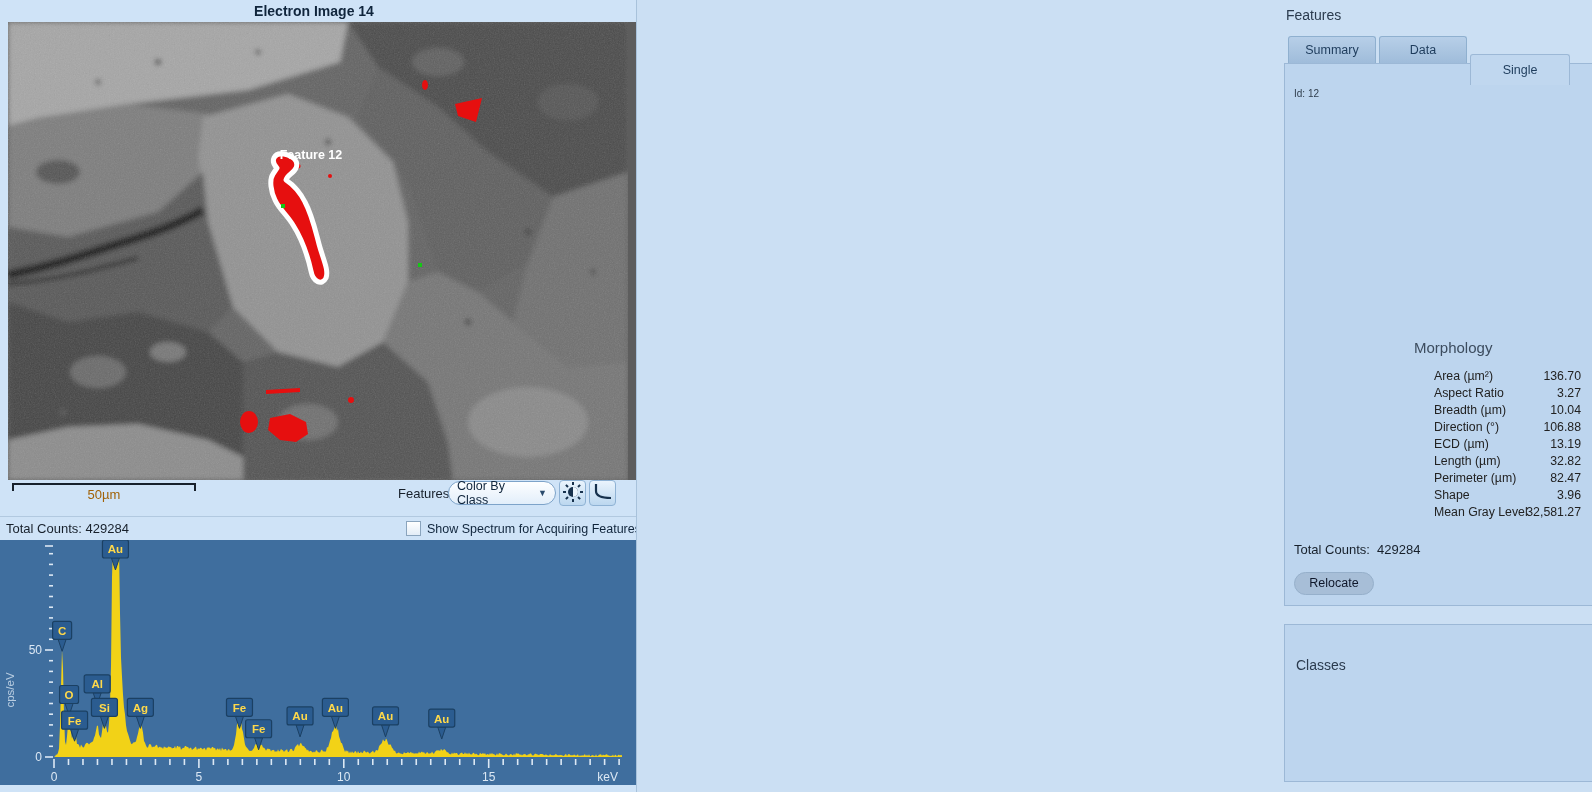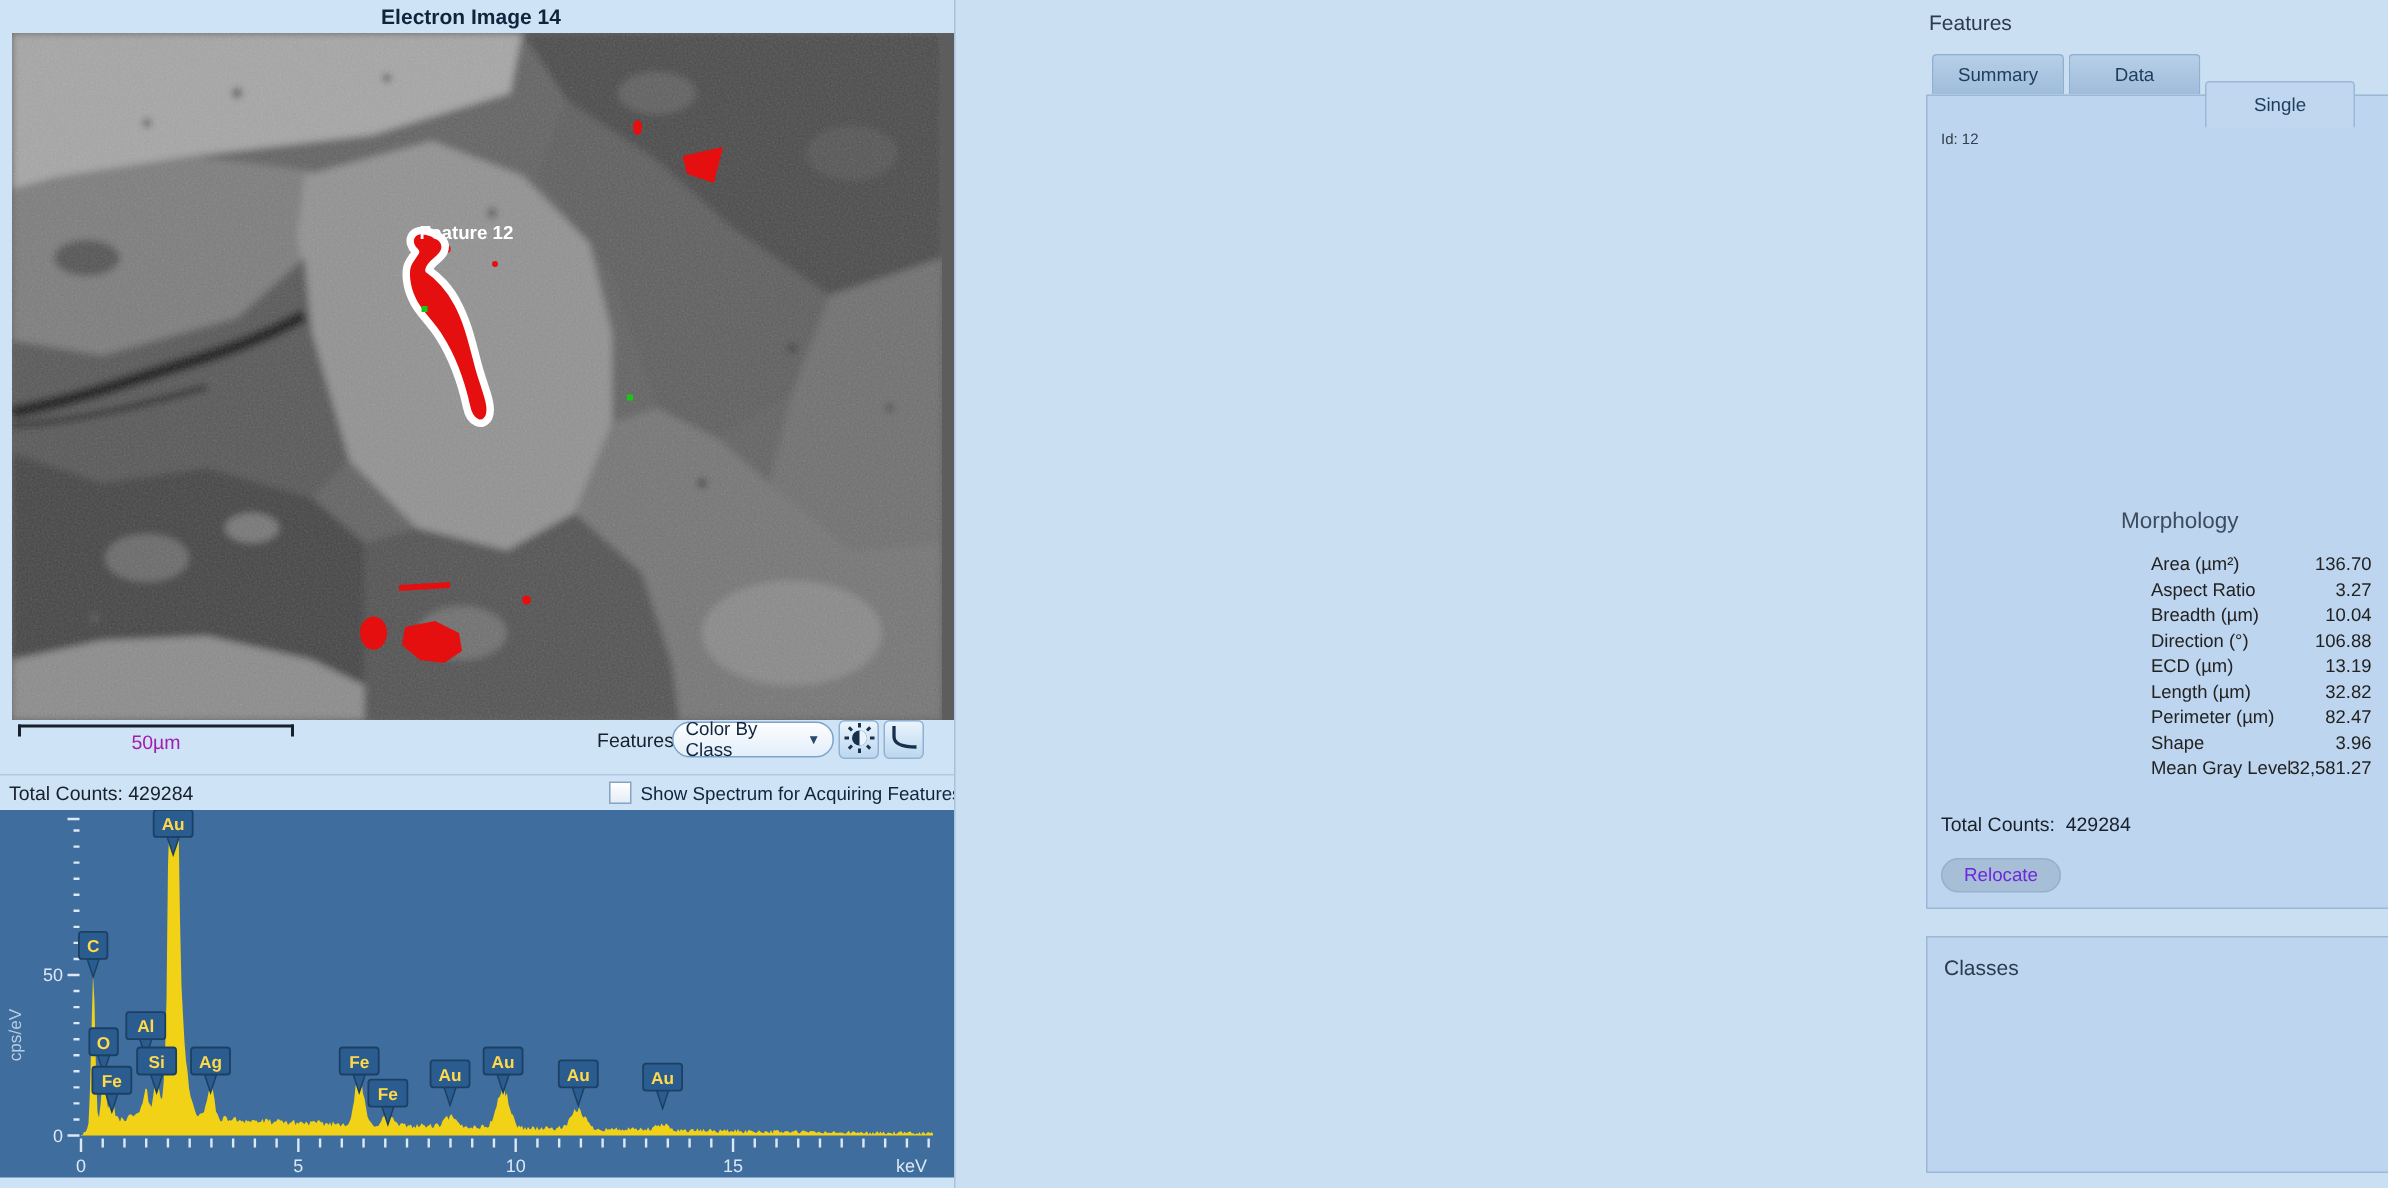--- a/index.html
+++ b/index.html
@@ -8,21 +8,21 @@
   .left-panel{position:absolute;left:0;top:0;width:636px;height:792px;background:#cfe3f7;}
   .right-panel{position:absolute;left:636px;top:0;width:956px;height:792px;background:#cbdff3;}
   .vdivider{position:absolute;left:636px;top:0;width:1px;height:792px;background:#a8c2db;}
   .img-title{position:absolute;left:0;top:0;width:628px;height:22px;text-align:center;
              font-size:14px;font-weight:700;color:#10253c;line-height:22px;}
   .sem-box{position:absolute;left:8px;top:22px;width:708px;height:458px;background:#5d5d5d;}
   
   .scalebar{position:absolute;left:12px;top:483px;width:184px;height:22px;}
   .scalebar .line{position:absolute;left:0;top:0;width:184px;border-top:2px solid #17202b;}
   .scalebar .tick{position:absolute;top:0;width:2px;height:8px;background:#17202b;}
-  .scalebar .txt{position:absolute;left:0;top:4px;width:184px;text-align:center;font-size:13px;color:#a21caf;}
+  .scalebar .txt{position:absolute;left:0;top:4px;width:184px;text-align:center;font-size:13px;color:#a16207;}
   .features-ctrl-label{position:absolute;left:398px;top:486px;font-size:13px;color:#17202b;}
   .pill-select{position:absolute;display:flex;align-items:center;justify-content:space-between;
                box-sizing:border-box;padding:0 8px;height:24px;border-radius:12px;
                background:linear-gradient(#fdfeff,#e2eefa);border:1px solid #7da3c9;
                font-size:12.5px;color:#10253c;cursor:pointer;}
   .pill-select .caret{font-size:9px;color:#2a4a6c;margin-left:6px;}
   .icon-btn{position:absolute;width:27px;height:26px;border-radius:4px;border:1px solid #8fb2d4;
             background:linear-gradient(#eaf4fd,#bcd7ef);padding:0;cursor:pointer;}
   .counts-bar{position:absolute;left:0;top:516px;width:636px;height:24px;background:#cfe3f7;
               border-top:1px solid #b2c9e0;}
@@ -45,22 +45,22 @@
                  border:1px solid #9cb8d6;box-sizing:border-box;}
   .id-label{position:absolute;left:658px;top:88px;font-size:10px;color:#32404f;}
   .section-title{position:absolute;font-size:15px;color:#3c4c5e;}
   .morph-rows{position:absolute;left:798px;top:369px;width:147px;font-size:12.3px;color:#222;}
   .morph-row{position:relative;height:17px;}
   .morph-row .v{position:absolute;right:0;top:0;}
   .tc2{position:absolute;left:658px;top:542px;font-size:13px;color:#17202b;}
   .btn{position:absolute;top:572px;height:23px;box-sizing:border-box;border-radius:12px;text-align:center;
        font-size:12.5px;line-height:21px;cursor:pointer;
        background:linear-gradient(#f5fafe,#cfe4f6);border:1px solid #7da3c9;color:#1e3c5c;}
-  .btn.disabled{background:#a7bed7;border-color:#96b0cb;color:#6d28d9;cursor:default;}
-  .classes-title{position:absolute;left:660px;top:637px;font-size:14px;color:#2b3b4e;}
+  .btn.disabled{background:#a7bed7;border-color:#96b0cb;color:#0f172a;cursor:default;}
+  .classes-title{position:absolute;left:660px;top:657px;font-size:14px;color:#2b3b4e;}
   svg text{font-family:"Liberation Sans",sans-serif;}
 </style>
 </head>
 <body>
 
 <div class="left-panel">
   <div class="img-title">Electron Image 14</div>
 
   <div class="sem-box">
     <svg width="620" height="458" viewBox="0 0 620 458">

